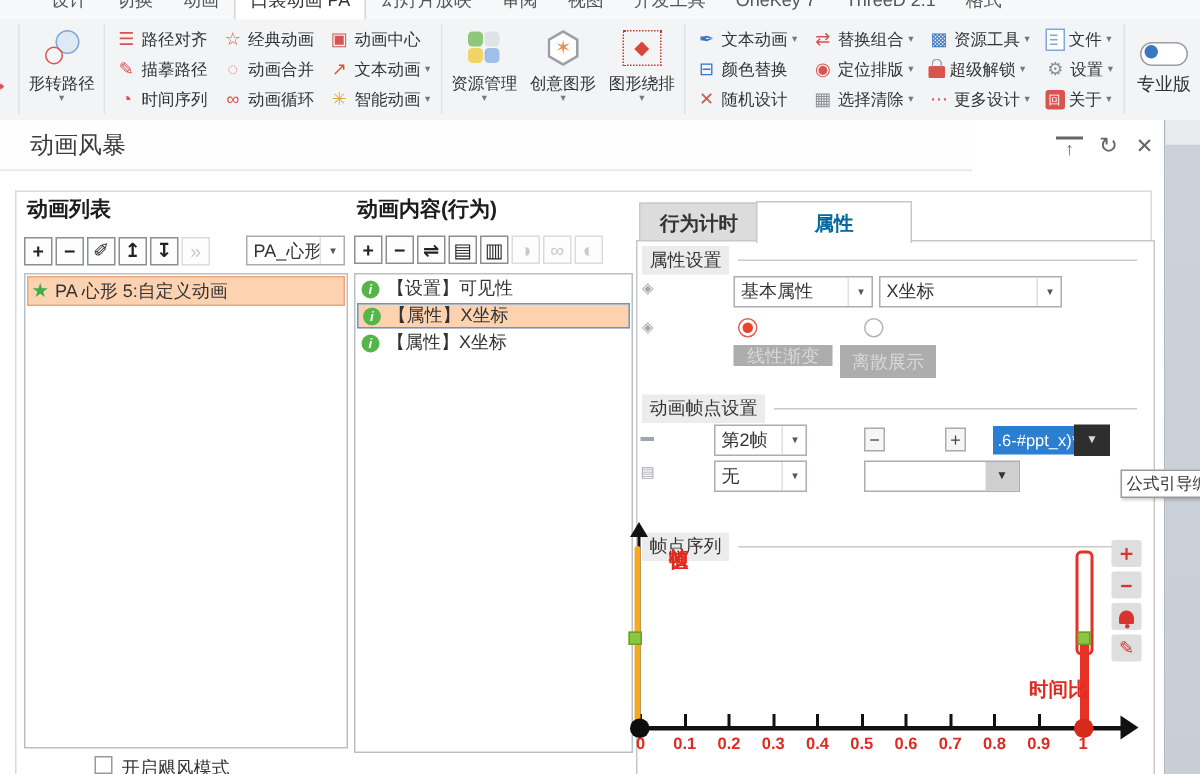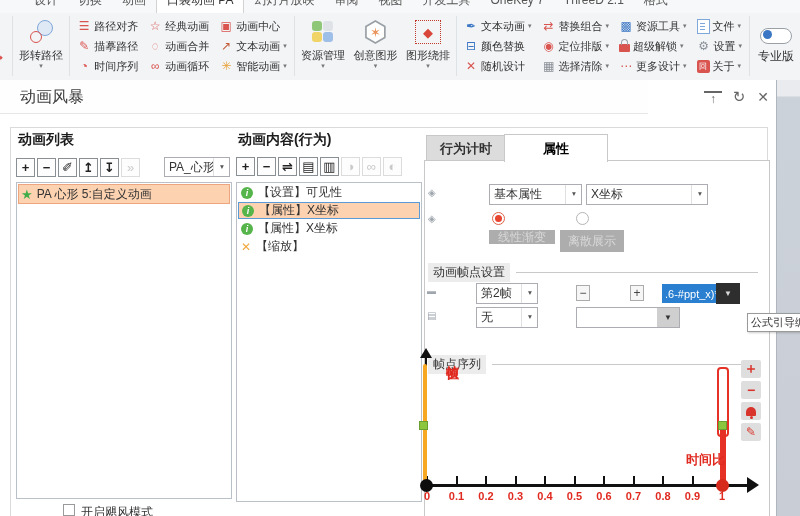--- a/index.html
+++ b/index.html
@@ -74,21 +74,21 @@
             font-style:italic;font-weight:bold;font-size:9px;line-height:12px}
   .ic-infoc::before{content:"i"}
   .ic-scalex::before{content:"✕";color:#f0a83c;font-weight:bold;font-size:12px}
 
   .cb{position:absolute;width:12px;height:12px;border:1px solid #9a9a9a;background:#fff;box-sizing:border-box}
   .lbl{position:absolute;font-size:12px;color:#333;white-space:nowrap}
 
   
   .ptab{position:absolute;display:flex;align-items:center;justify-content:center;font-size:13px;font-weight:bold}
   .ptab.gray{background:#dcdcdc;border:1px solid #c8c8c8;color:#333}
-  .ptab.white{background:#fff;border:1px solid #c8c8c8;border-bottom:none;color:#000000;z-index:3}
+  .ptab.white{background:#fff;border:1px solid #c8c8c8;border-bottom:none;color:#0369a1;z-index:3}
   .propbox{position:absolute;left:424px;top:80px;width:344px;height:356px;border:1px solid #c8c8c8;background:#fff;z-index:1}
   .secrow{position:absolute;display:flex;align-items:center;z-index:2}
   .sectag{background:#ececec;padding:1px 5px;font-size:12px;color:#333;white-space:nowrap}
   .secline{border-top:1px solid #c9c9c9;flex:1;margin-left:6px}
   .dd{position:absolute;height:21px;border:1px solid #abadb3;background:#fff;display:flex;align-items:center;box-sizing:border-box;z-index:2}
   .dd-txt{flex:1;font-size:12px;padding:0 4px;white-space:nowrap;overflow:hidden}
   .dd-arr{width:15px;text-align:center;color:#555;font-size:8px;border-left:1px solid #e0e0e0;align-self:stretch;display:flex;align-items:center;justify-content:center}
   .ic-chevron::before{content:"▼";transform:scale(.8);display:inline-block}
   .radio{position:absolute;width:13px;height:13px;border-radius:50%;border:1px solid #b5b5b5;background:#fff;box-sizing:border-box;z-index:2}
   .radio.sel{border-color:#e0634a}
@@ -345,30 +345,30 @@
         <span>【设置】可见性</span>
       </div>
       <div class="mrow sel">
         <span class="ic-infoc"></span>
         <span>【属性】X坐标</span>
       </div>
       <div class="mrow">
         <span class="ic-infoc"></span>
         <span>【属性】X坐标</span>
       </div>
-      <div class="mrow">
-        <span class="ic-scalex"></span>
-        <span>【缩放】</span>
-      </div>
     </div>
 
   <div class="ptab gray" style="left:426px;top:55px;width:78px;height:25px">行为计时</div>
   <div class="ptab white" style="left:504px;top:54px;width:102px;height:27px">属性</div>
   <div class="propbox"></div>
 
+  <div class="secrow" style="left:428px;top:84px;width:330px">
+    <span class="sectag">属性设置</span>
+    <span class="secline"></span>
+  </div>
 
   <span class="diam" style="left:428px;top:107px">◈</span>
   <span class="lbl" style="left:440px;top:107px">属性类型:</span>
   <div class="dd" style="left:489px;top:104px;width:93px">
     <span class="dd-txt">基本属性</span>
     <span class="dd-arr ic-chevron"></span>
   </div>
   <div class="dd" style="left:586px;top:104px;width:122px">
     <span class="dd-txt">X坐标</span>
     <span class="dd-arr ic-chevron"></span>

